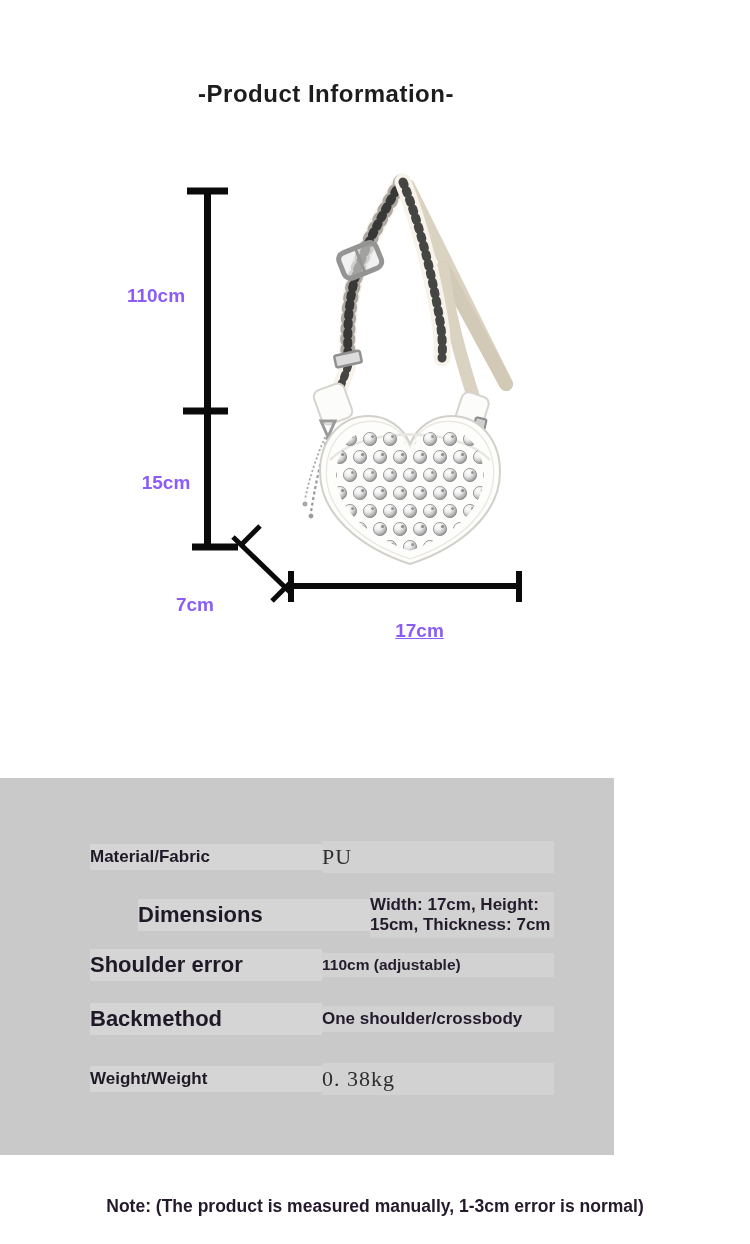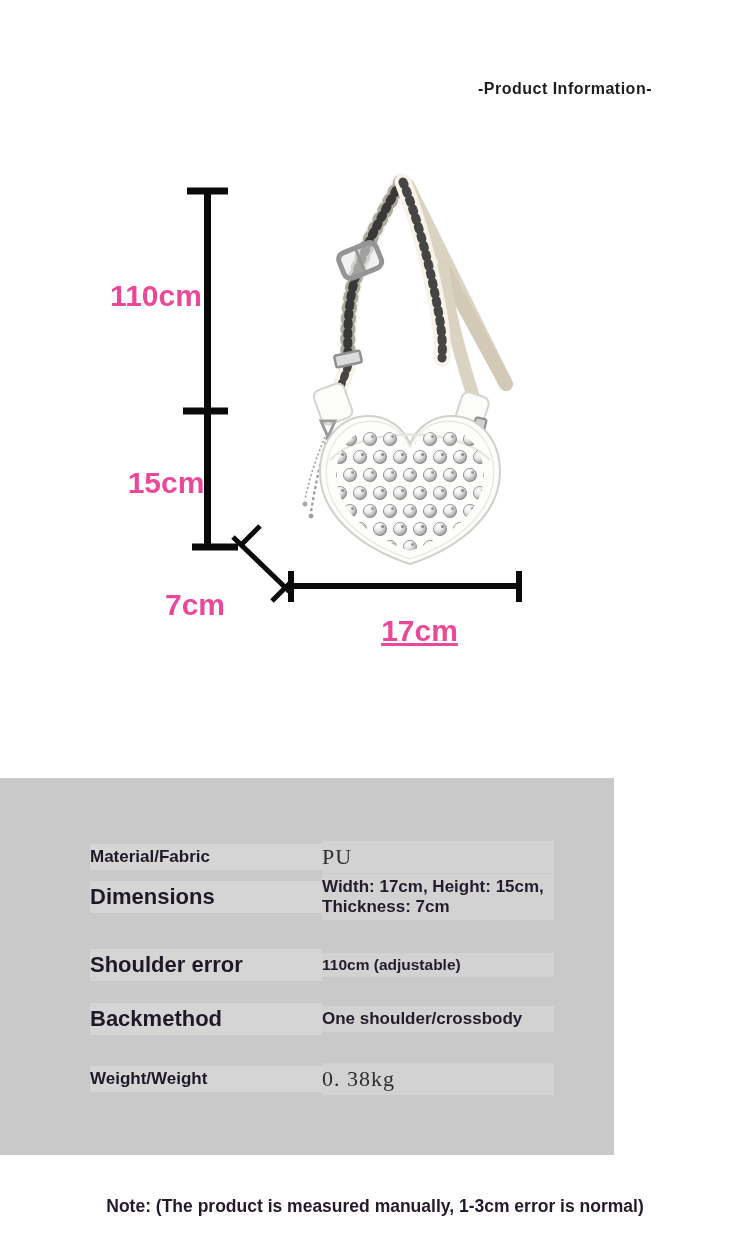--- a/index.html
+++ b/index.html
@@ -4,43 +4,43 @@
 <style>
   * { margin:0; padding:0; box-sizing:border-box; }
   html,body { background:#fff; }
   .page {
     position:relative; width:750px; height:1244px; margin:0 auto;
     background:#ffffff; overflow:hidden;
     font-family:"Liberation Sans", sans-serif; color:#1c1c1c;
   }
   .title {
     position:absolute; top:80px; left:0; width:652px;
-    text-align:right; font-size:16px; font-weight:600;
+    text-align:center; font-size:24px; font-weight:600;
     letter-spacing:.5px; color:#1d1d1d;
   }
   .dim-svg, .bag-svg { position:absolute; }
   .dim-svg { left:0; top:150px; width:750px; height:550px; }
   .bag-svg { left:290px; top:160px; width:260px; height:440px; }
   .dim-label {
-    position:absolute; font-weight:700; font-size:30px; color:#ec4899;
+    position:absolute; font-weight:700; font-size:19px; color:#8b5cf6;
     text-align:center; line-height:28px; white-space:nowrap;
   }
   .lbl-strap  { left:110px; top:282px; width:92px; }
   .lbl-height { left:122px; top:469px; width:88px; }
   .lbl-thick  { left:152px; top:565px; width:86px;margin-top:26px; }
   .lbl-width  { left:372px; top:617px; width:95px;text-decoration:underline; }
   .spec-panel {
     position:absolute; left:0; top:778px; width:614px; height:377px;
     background:#c9c9c9;
   }
   .spec-row {
     position:absolute; left:90px; right:60px; height:34px;
     display:flex; align-items:center;
   }
-  .row-0 { top:62px; }  .row-1 { top:102px; } .row-2 { top:170px; }
+  .row-0 { top:62px; }  .row-1 { top:120px;margin-left:48px; } .row-2 { top:170px; }
   .row-3 { top:224px; } .row-4 { top:284px; }
   .spec-label {
     width:232px; flex:0 0 232px; font-weight:700; color:#1f1826;
     background:rgba(255,255,255,.22); padding:3px 6px 3px 0;
   }
   .spec-value {
     flex:1; color:#241c2c;
     background:rgba(255,255,255,.18); padding:3px 0;
   }
   .sz-big   { font-size:22px; }

